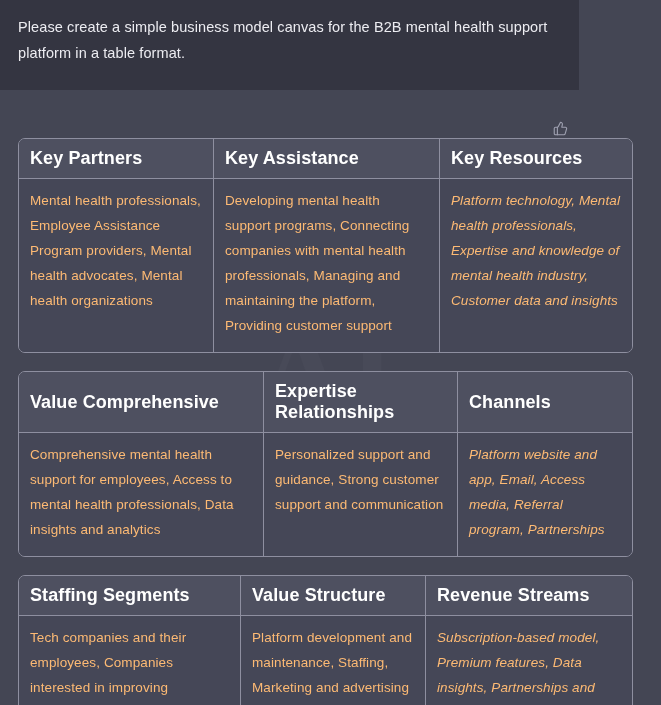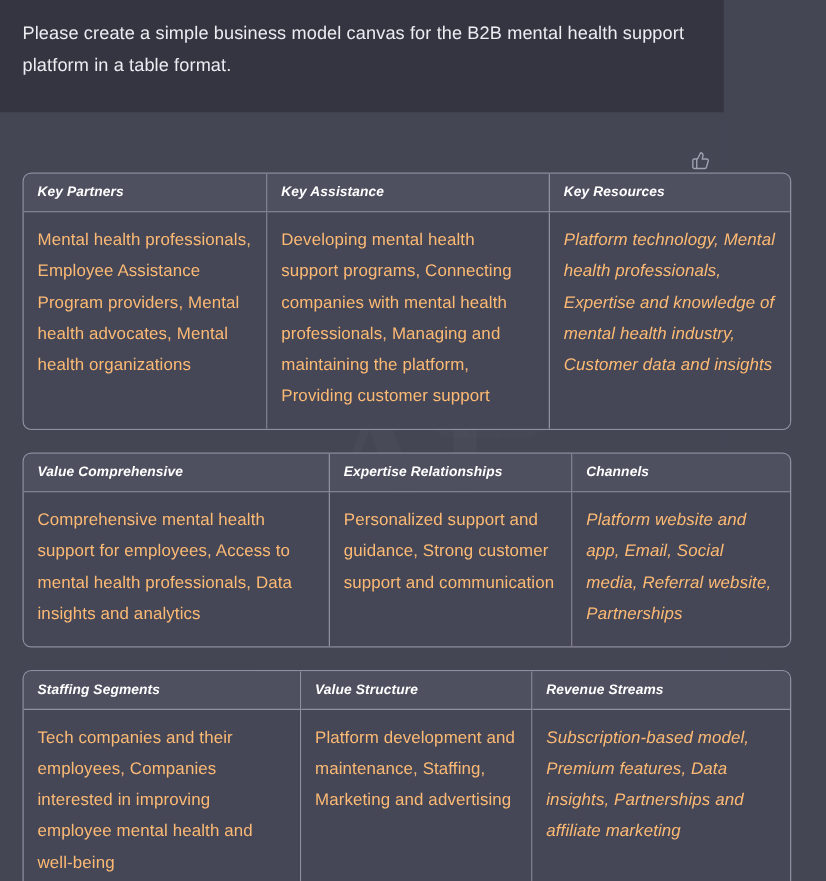--- a/index.html
+++ b/index.html
@@ -100,28 +100,27 @@
     border: 1px solid #8e8fa0;
     border-radius: 7px;
     overflow: hidden;
     margin-bottom: 18px;
     table-layout: fixed;
   }
 
   .bmc-table th {
     background: #4e5060;
     color: #ffffff;
-    font-size: 11px;
+    font-size: 18px;
     font-weight: 700;
     text-align: left;
     padding: 9px 11px;
     border-right: 1px solid #8e8fa0;
     border-bottom: 1px solid #8e8fa0;
     letter-spacing: 0.1px;
-    font-style: italic;
   }
   .bmc-table th:last-child { border-right: none; }
 
   .bmc-table td {
     background: #454757;
     color: #fdba74;
     font-size: 13.5px;
     line-height: 25px;
     text-align: left;
     vertical-align: top;
@@ -200,21 +199,21 @@
         <tr>
           <th>Value Comprehensive</th>
           <th>Expertise Relationships</th>
           <th>Channels</th>
         </tr>
       </thead>
       <tbody>
         <tr>
           <td>Comprehensive mental health support for employees, Access to mental health professionals, Data insights and analytics</td>
           <td>Personalized support and guidance, Strong customer support and communication</td>
-          <td>Platform website and app, Email, Social media, Referral website, Partnerships</td>
+          <td>Platform website and app, Email, Access media, Referral program, Partnerships</td>
         </tr>
       </tbody>
     </table>
 
     <table class="bmc-table t3">
       <colgroup>
           <col class="c1">
           <col class="c2">
           <col class="c3">
         </colgroup>

